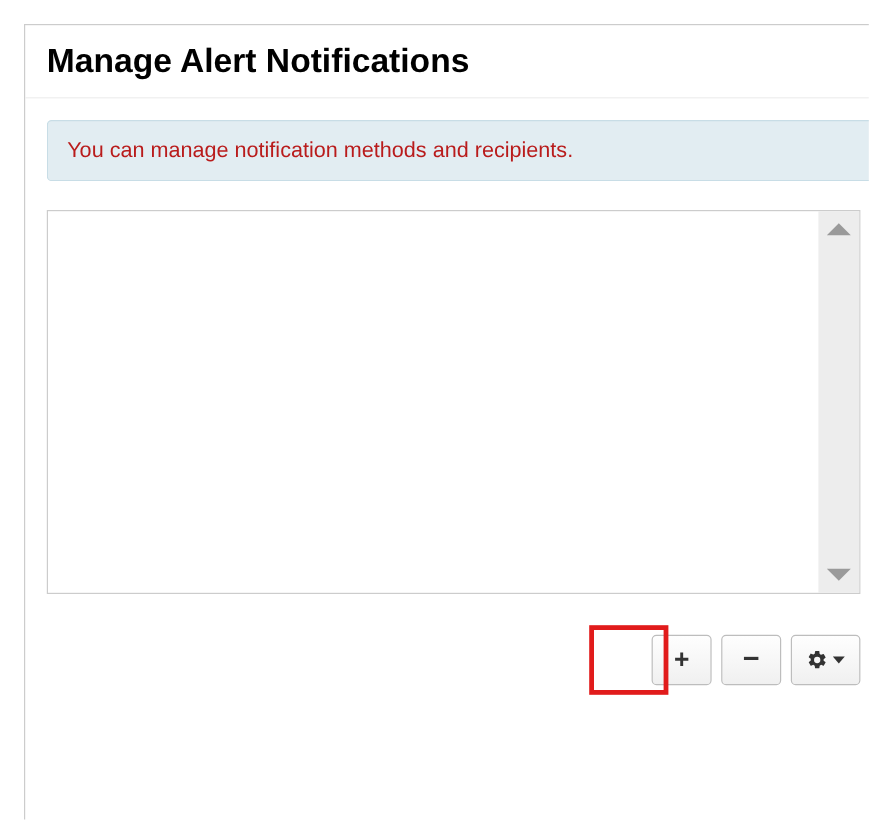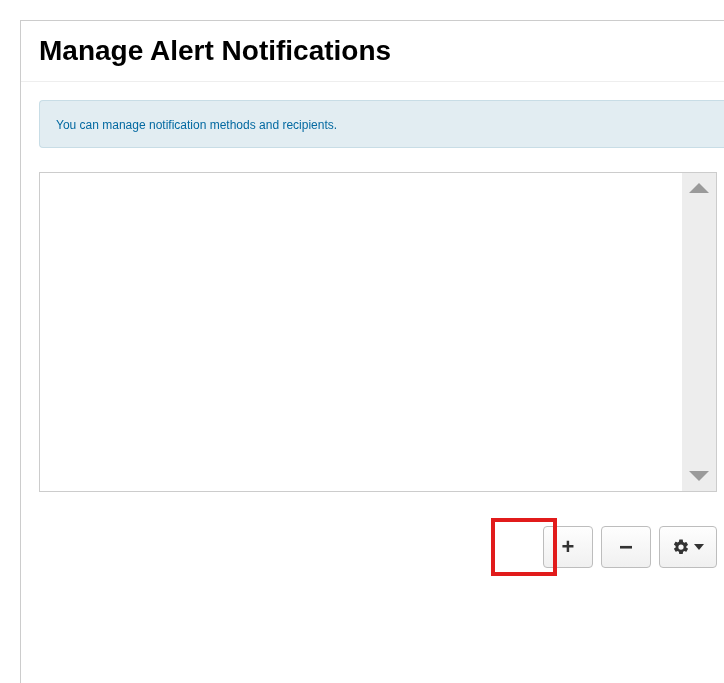--- a/index.html
+++ b/index.html
@@ -33,22 +33,22 @@
     .info-box {
       background: #e2edf2;
       border: 1px solid #c8dde6;
       border-right: none;
       border-radius: 4px 0 0 4px;
       padding: 14px 16px;
       margin-bottom: 24px;
       margin-right: -18px;
     }
     .info-text {
-      color: #0369a1;
-      font-size: 12px;
+      color: #b91c1c;
+      font-size: 18px;
     }
     .list-area {
       position: relative;
       height: 320px;
       border: 1px solid #ccc;
       background: #fff;
       display: flex;
     }
     .list-content {
       flex: 1;

